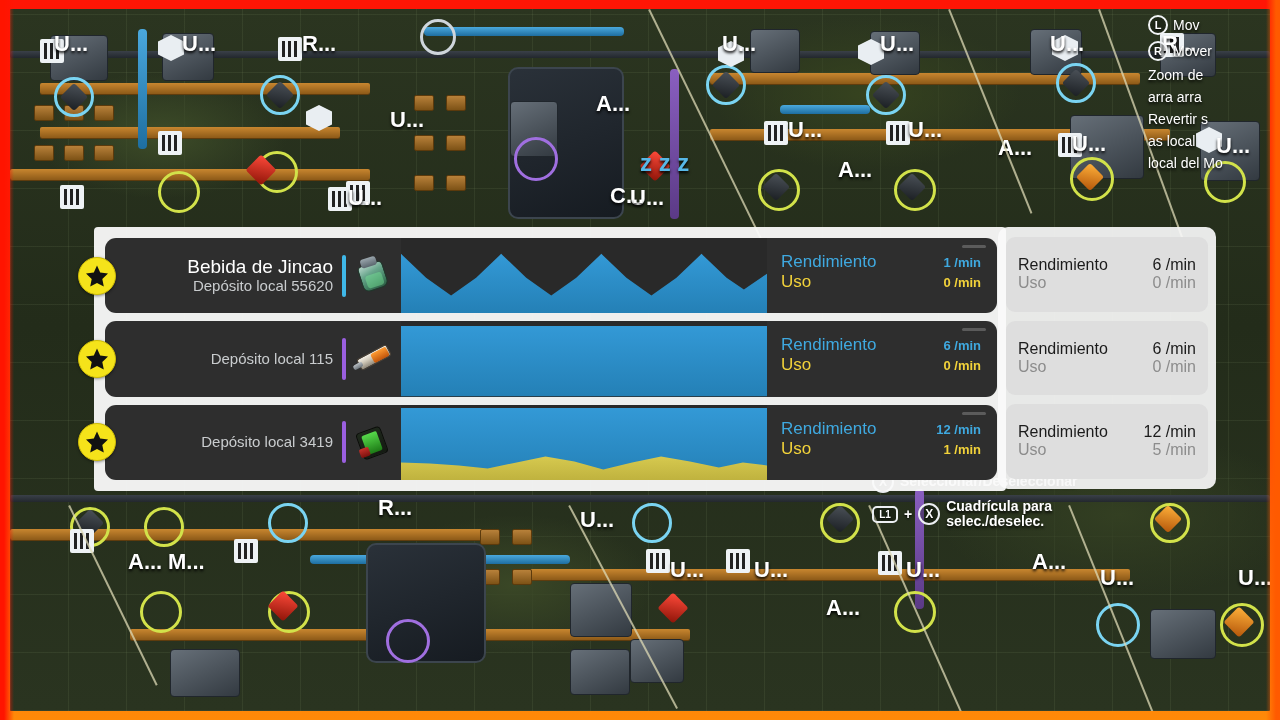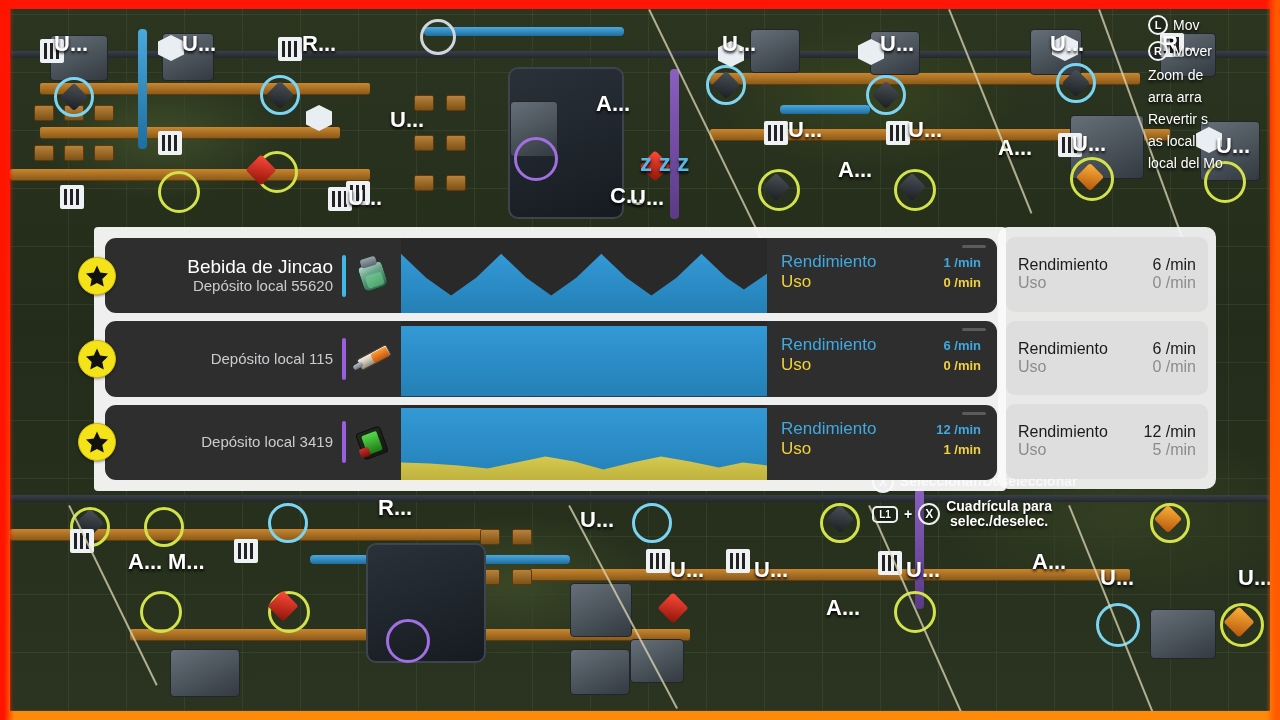--- a/index.html
+++ b/index.html
@@ -113,21 +113,20 @@
     border:2px solid #eceff2; color:#fff;
     display:flex; align-items:center; justify-content:center;
     font-size:12px; font-weight:700; text-shadow:0 1px 2px #000;
     background:rgba(10,14,8,.35);
   }
   .hint-key.rect { width:26px; height:17px; border-radius:5px; font-size:10px; }
   .hint-plus { color:#fff; font-weight:700; font-size:14px; text-shadow:0 1px 2px #000; }
   .hint-text {
     color:#fff; font-size:14px; font-weight:700; line-height:1.08;
     text-shadow:0 2px 3px rgba(0,0,0,.95);
-    text-align:center;
   }
 
   
   #summary-panel {
     position:absolute; left:988px; top:218px; width:218px; height:262px;
     background:rgba(247,247,247,.93);
     border-radius:10px;
     padding:10px 8px;
     display:flex; flex-direction:column; gap:9px;
     z-index: 6;

